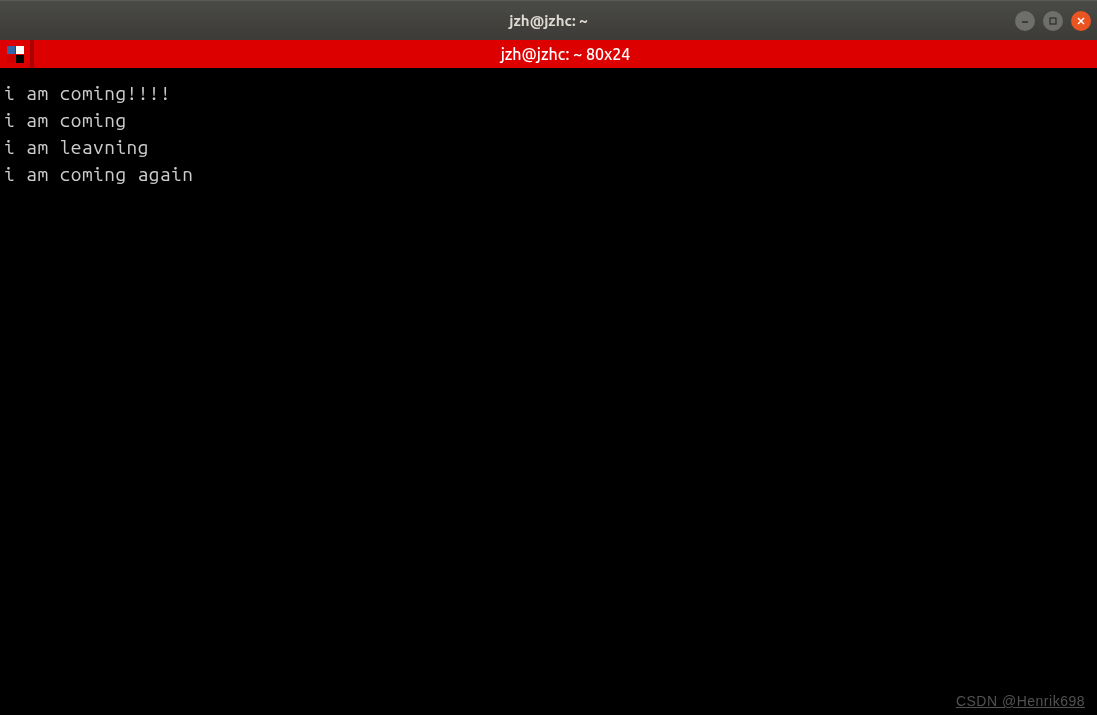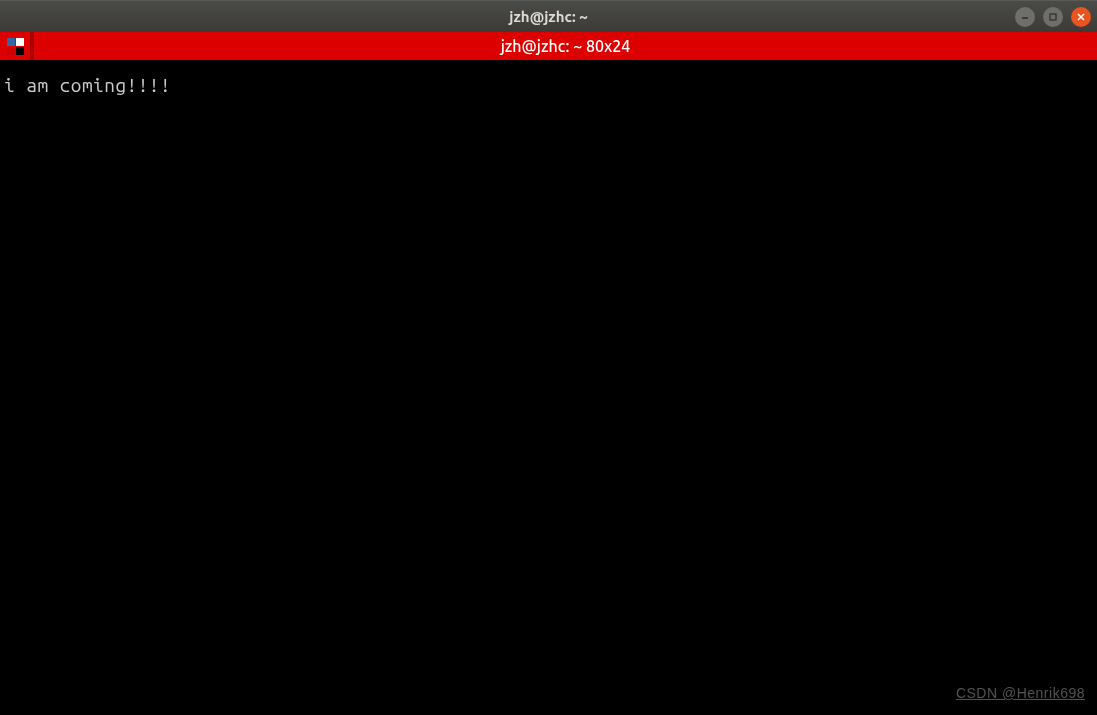--- a/index.html
+++ b/index.html
@@ -9,21 +9,21 @@
     }
     body {
       width: 1097px;
       height: 715px;
       background: #2c2c2c;
       font-family: "Ubuntu", "DejaVu Sans", sans-serif;
       overflow: hidden;
       position: relative;
     }
     .titlebar {
-      height: 32px;
+      height: 40px;
       background: linear-gradient(to bottom, #4a4a46, #3c3b37);
       display: flex;
       align-items: center;
       position: relative;
       border-top: 1px solid #5a5a56;
       padding-left: 48px;
     }
     .titlebar-title {
       position: absolute;
       left: 50%;
@@ -190,14 +190,17 @@
     </div>
   </div>
   <div class="tab-divider"></div>
   <div class="tab-active">
     <span>jzh@jzhc: ~ 80x24</span>
   </div>
 </div>
 
 <div class="terminal-area">
   <div class="terminal-line">i am coming!!!!</div>
+  <div class="terminal-line">i am coming</div>
+  <div class="terminal-line">i am leavning</div>
+  <div class="terminal-line">i am coming again</div>
   <div class="watermark">CSDN @Henrik698</div>
 </div>
 
 </body></html>

